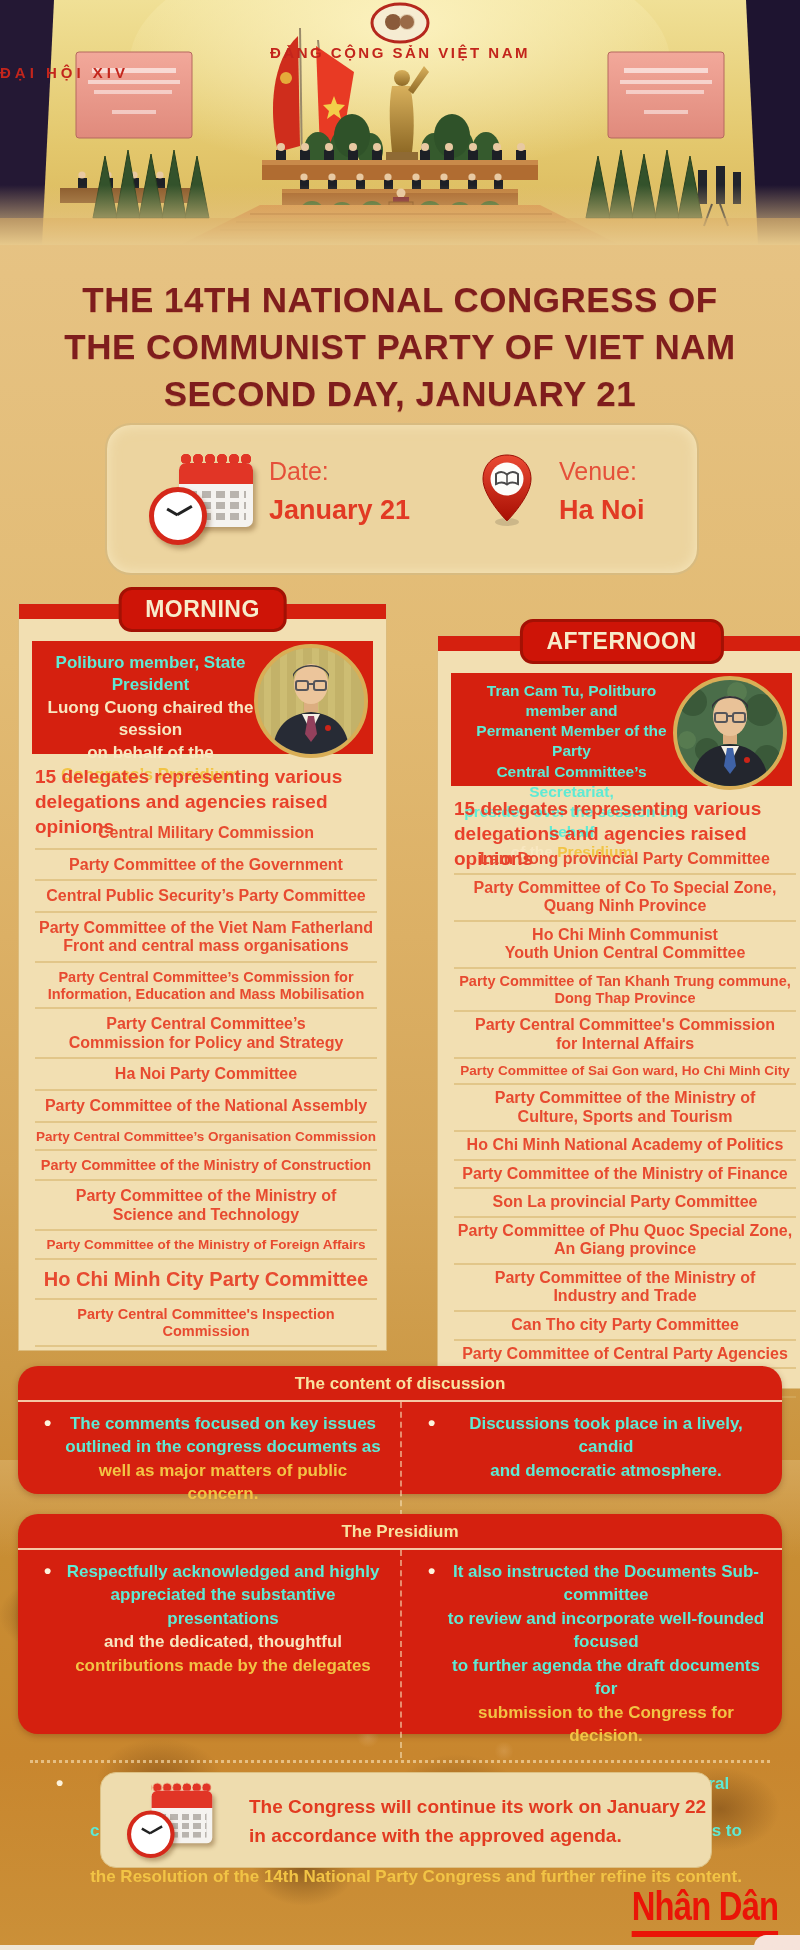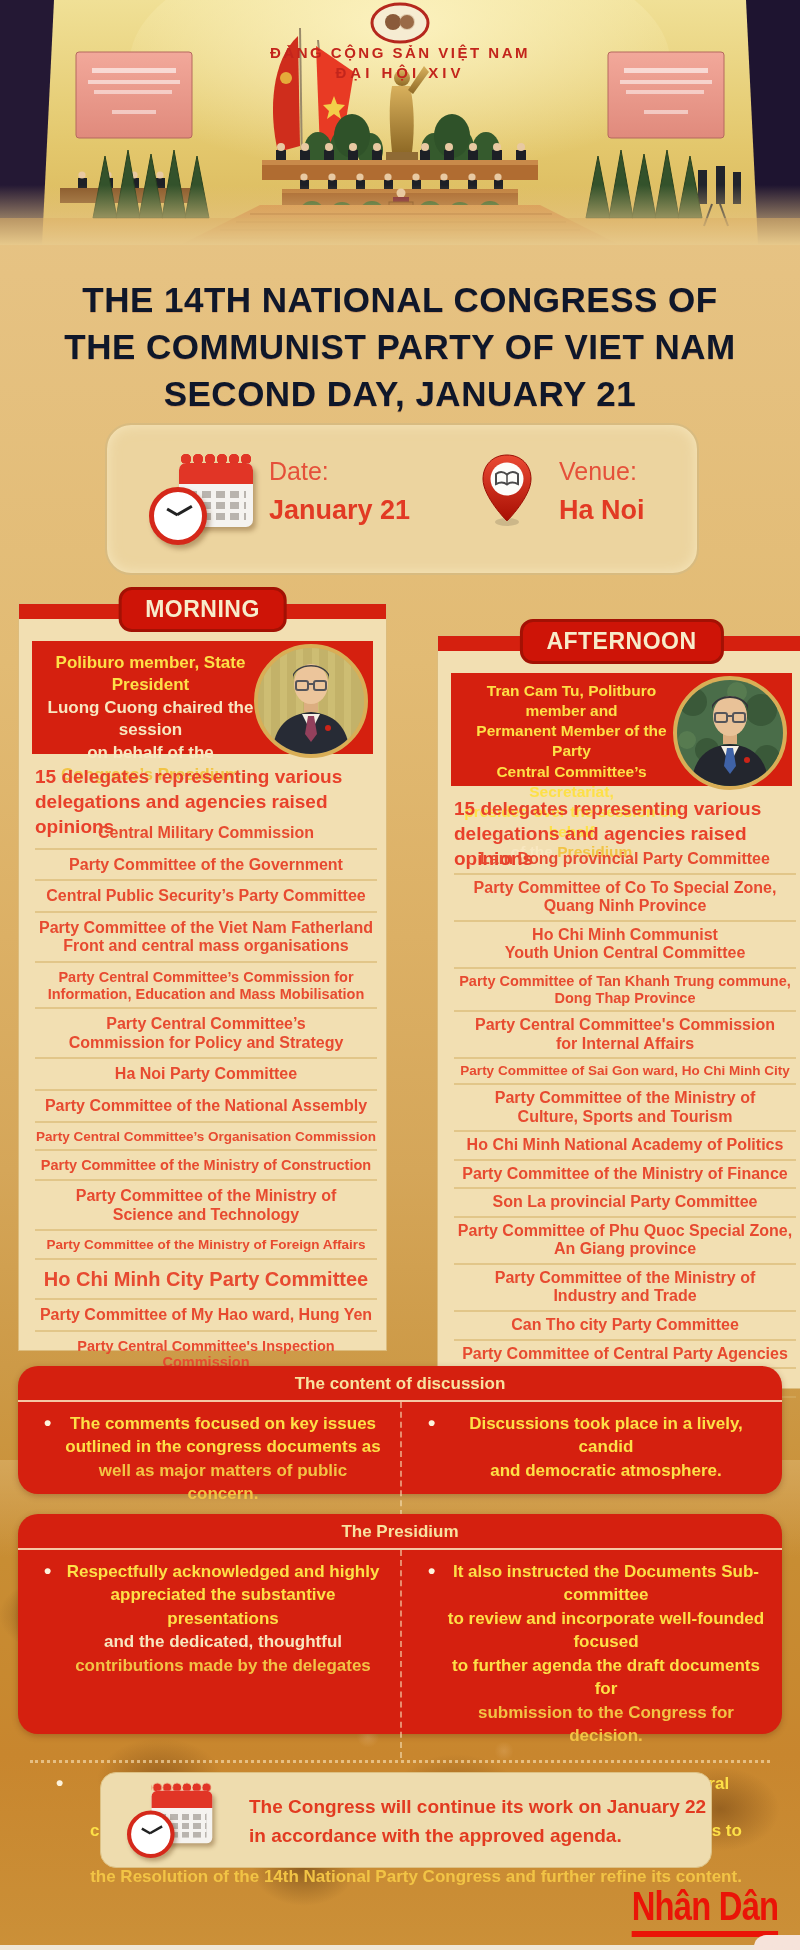--- a/index.html
+++ b/index.html
@@ -22,25 +22,25 @@
       radial-gradient(12px 12px at 63% 60%,rgba(240,200,150,.22),transparent 80%),
       radial-gradient(120px 80px at 50% 28%,rgba(120,70,20,.25),transparent 75%);}
   .bstrip{position:absolute;left:0;bottom:0;width:800px;height:5px;background:#efe6d8;}
   .bcorner{position:absolute;right:0;bottom:0;width:46px;height:15px;
     background:#f6e3da;border-top-left-radius:12px;}
   
   .hero{position:absolute;left:0;top:0;width:800px;height:245px;}
   .hero svg{display:block}
   .hero-cap1{position:absolute;left:0;top:44px;width:100%;text-align:center;
     color:#c3251c;font-weight:bold;font-size:15px;letter-spacing:2.5px;}
-  .hero-cap2{position:absolute;left:0;top:64px;width:100%;text-align:center;
+  .hero-cap2{position:absolute;left:0;top:64px;width:100%;text-align:left;
     color:#c3251c;font-weight:bold;font-size:15px;letter-spacing:4px;}
   
   .title{position:absolute;left:0;top:276px;width:100%;text-align:center;
-    color:#0f172a;font-weight:bold;font-size:35px;line-height:47px;letter-spacing:.5px;
+    color:#7f1d1d;font-weight:bold;font-size:35px;line-height:47px;letter-spacing:.5px;
     text-shadow:0 1px 0 rgba(150,30,10,.2);}
   
   .icard{position:absolute;left:105px;top:423px;width:590px;height:148px;
     background:#ecd49f;border:2px solid #d8bb80;border-radius:26px;
     box-shadow:inset 0 0 14px rgba(255,246,214,.55);}
   .ic-label{font-size:25px;color:#e5503a;}
   .ic-value{font-size:27px;color:#e23a24;font-weight:bold;margin-top:9px;}
   .ic-text1{position:absolute;left:162px;top:32px;}
   .ic-text2{position:absolute;left:452px;top:32px;}
   
@@ -72,21 +72,21 @@
   .badge{position:absolute;top:-17px;left:50%;transform:translateX(-50%);
     background:#ce1407;border:3px solid #a31104;border-radius:13px;padding:6px 24px;
     color:#f7eccb;font-weight:bold;font-size:23px;letter-spacing:.5px;white-space:nowrap;}
   .chair{position:absolute;top:37px;left:13px;right:13px;height:113px;background:#d5200f;
     text-align:center;}
   .chair-lines-m{padding:11px 112px 0 8px;font-size:17px;line-height:1.32;font-weight:bold;}
   .chair-lines-a{padding:8px 106px 0 6px;font-size:15.5px;line-height:1.3;font-weight:bold;}
   .photo{position:absolute;right:5px;top:3px;width:106px;height:106px;border-radius:50%;
     border:4px solid #d9ae56;overflow:hidden;background:#c3b269;}
   .photo svg{display:block}
-  .t-light{color:#fde047;} .t-cream{color:#f8e7c0;} .t-gold{color:#f2c445;}
+  .t-light{color:#5eead4;} .t-cream{color:#f8e7c0;} .t-gold{color:#f2c445;}
   .summary{position:absolute;top:160px;left:16px;right:6px;font-size:19px;font-weight:bold;
     color:#e8402a;line-height:1.32;white-space:pre-line;}
   .list{position:absolute;top:214px;left:16px;right:9px;text-align:center;}
   .panel.afternoon .list{top:210px;}
   .li{padding:6px 0 5px;border-bottom:2px solid rgba(214,176,104,.55);
     font-weight:bold;color:#e74a30;font-size:16px;line-height:1.16;white-space:pre-line;}
   .panel.afternoon .li{padding:4px 0 4px;}
   .li.lg{font-size:20px;padding:8px 0 7px;}
   .li.sm{font-size:14.5px;}
   .li.xs{font-size:13.5px;}
@@ -432,21 +432,20 @@
 
         <div class="li sm">Party Committee of the Ministry of Construction</div>
 
         <div class="li">Party Committee of the Ministry of
 Science and Technology</div>
 
         <div class="li xs">Party Committee of the Ministry of Foreign Affairs</div>
 
         <div class="li lg">Ho Chi Minh City Party Committee</div>
 
-        <div class="li">Party Committee of My Hao ward, Hung Yen</div>
 
         <div class="li sm">Party Central Committee's Inspection Commission</div>
       </div>
   </div>
 
   <div class="panel afternoon">
     <div class="strip"></div>
     <div class="badge">AFTERNOON</div>
     <div class="chair">
       <div class="chair-lines-a">

